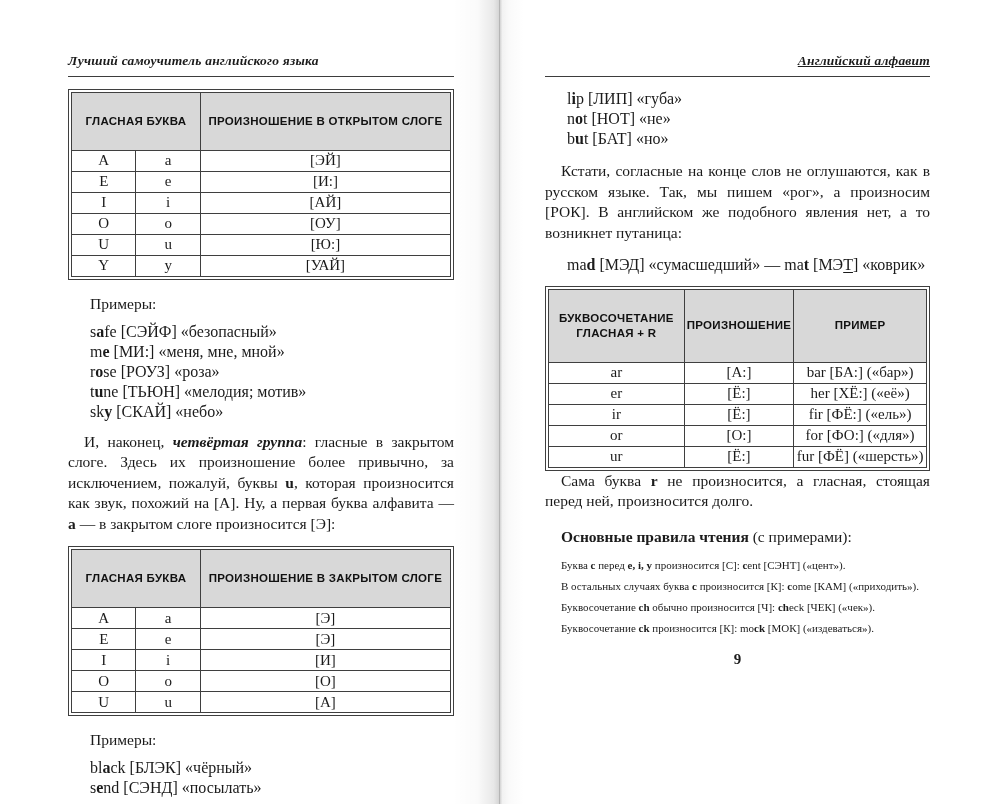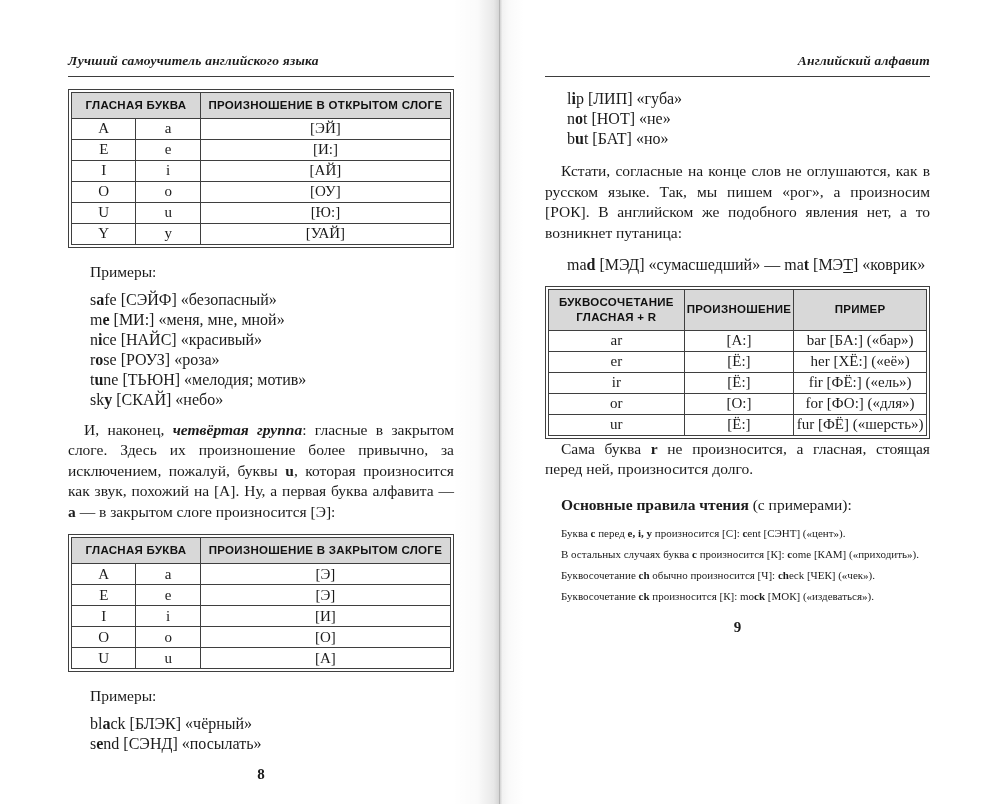--- a/index.html
+++ b/index.html
@@ -20,29 +20,29 @@
     background:rgba(0,0,0,0.14);pointer-events:none;
   }
   .page-content{position:absolute;top:52px;}
   .page-content.left{left:68px;width:386px;}
   .page-content.right{left:545px;width:385px;}
 
   .running-head{
     font-size:13.5px;font-weight:bold;font-style:italic;letter-spacing:0.2px;
     line-height:17px;white-space:nowrap;
   }
-  .running-head.rh-right{text-align:right;}
+  .running-head.rh-right{text-align:right;text-decoration:underline;}
   .head-rule{border-top:1.5px solid #3d3d3d;margin-top:7px;margin-bottom:12px;}
 
   .tblframe{border:1.5px solid #3f3f3f;padding:2px;background:#fff;}
   table{width:100%;border-collapse:collapse;}
   th{
     background:#d8d8d8;font-family:"Liberation Sans", sans-serif;font-weight:bold;
     font-size:11.5px;line-height:1.3;letter-spacing:0.3px;color:#111;
-    border:1px solid #3f3f3f;padding:5px 2px;text-align:center;
+    border:1px solid #3f3f3f;padding:21px 2px;text-align:center;
   }
   td{
     border:1px solid #3f3f3f;text-align:center;font-size:15px;
     padding:0.5px 2px;height:19px;
   }
   .t12 col.c-up{width:17%;} .t12 col.c-low{width:17%;} .t12 col.c-pron{width:66%;}
   .t3 col.c-combo{width:36%;} .t3 col.c-pron3{width:28.5%;} .t3 col.c-ex{width:35.5%;}
 
   .ex-label{margin-left:22px;font-size:15.5px;line-height:20px;margin-top:14px;}
   .ex-block{margin-top:8px;}
@@ -110,21 +110,20 @@
             <td>[УАЙ]</td>
           </tr>
         </tbody>
     </table>
   </div>
 
   <div class="ex-label">Примеры:</div>
   <div class="ex-block">
       <div class="ex-line">s<b>a</b>fe [СЭЙФ] «безопасный»</div>
       <div class="ex-line">m<b>e</b> [МИ:] «меня, мне, мной»</div>
-      <div class="ex-line">n<b>i</b>ce [НАЙС] «красивый»</div>
       <div class="ex-line">r<b>o</b>se [РОУЗ] «роза»</div>
       <div class="ex-line">t<b>u</b>ne [ТЬЮН] «мелодия; мотив»</div>
       <div class="ex-line">sk<b>y</b> [СКАЙ] «небо»</div>
     </div>
 
   <div class="para" style="margin-top:10px;">И, наконец, <b><i>четвёртая группа</i></b>: гласные в закрытом слоге. Здесь их произношение более привычно, за исключением, пожалуй, буквы <b>u</b>, которая произносится как звук, похожий на [А]. Ну, а первая буква алфавита — <b>a</b> — в закрытом слоге произносится [Э]:</div>
 
   <div class="tblframe" style="margin-top:12px;">
     <table class="t12">
       <colgroup>

